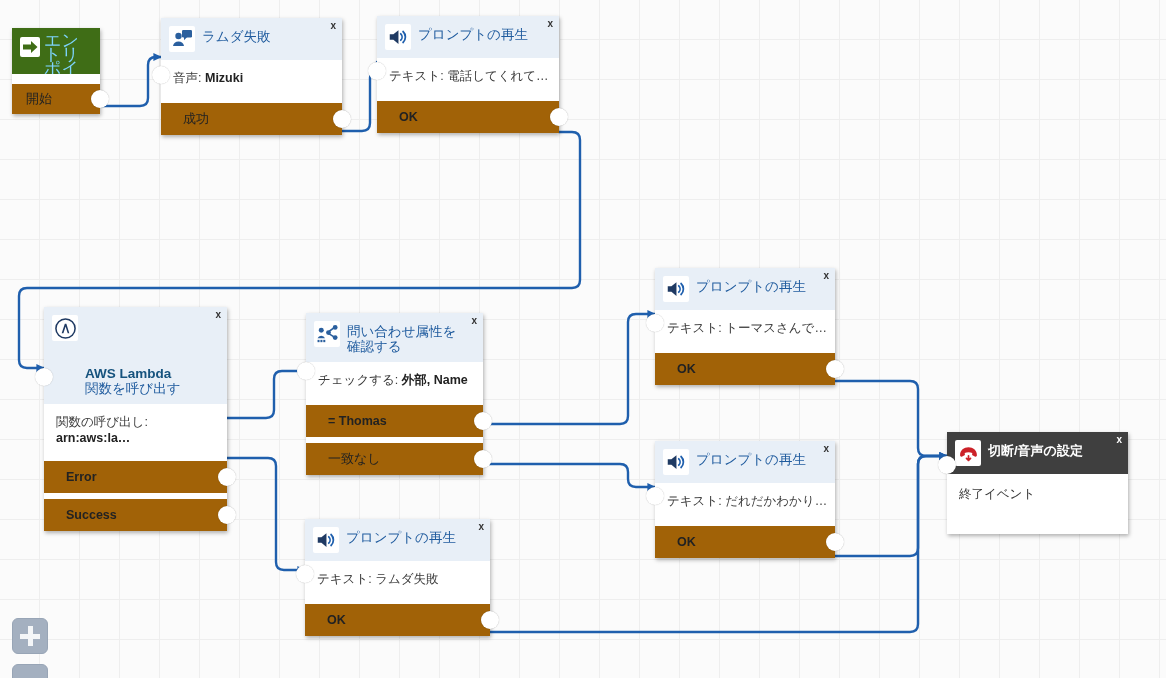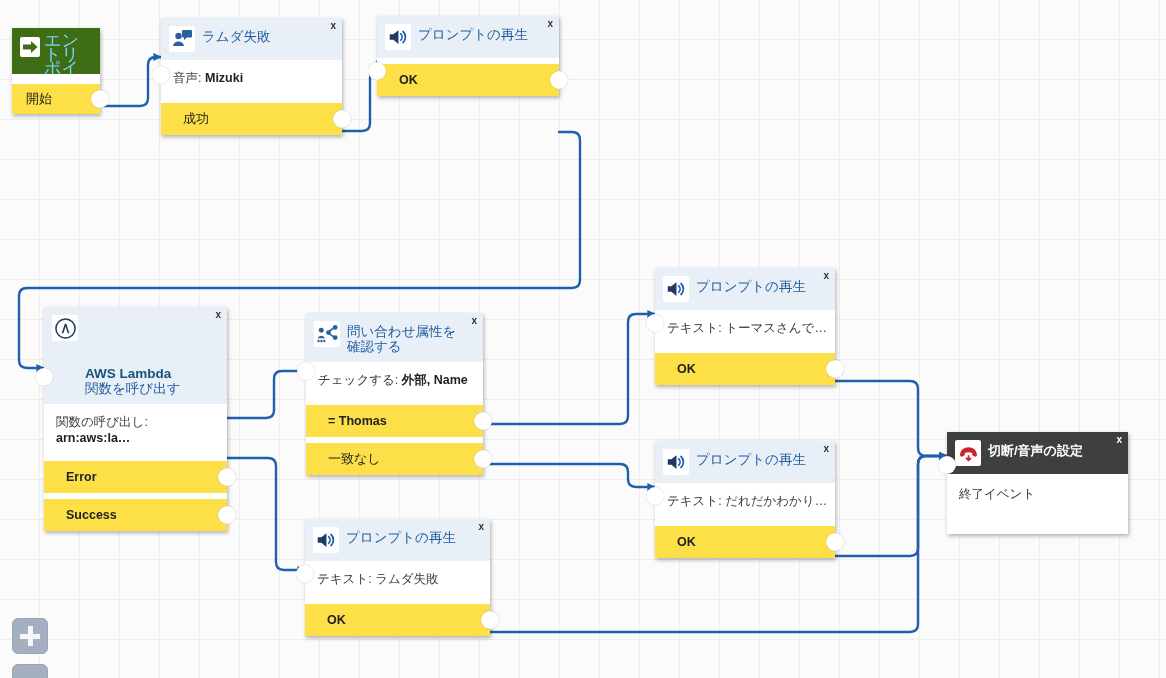--- a/index.html
+++ b/index.html
@@ -76,21 +76,21 @@
   .node-body {
     padding: 10px 4px 10px 12px;
     font-size: 12.5px;
     color: #3a3a3a;
     background: #ffffff;
     min-height: 26px;
   }
   .node-body b { font-weight: bold; color: #222; }
   .port-row {
     position: relative;
-    background: #fde047;
+    background: #a16207;
     height: 32px;
     display: flex;
     align-items: center;
     padding-left: 22px;
     font-size: 12.5px;
     color: #222;
     font-weight: bold;
     margin-top: 6px;
   }
   .port-row.ja { font-weight: normal; font-size: 13px; }
@@ -246,20 +246,24 @@
       <span class="hdr-icon">
         <svg width="22" height="22" viewBox="0 0 24 24">
           <path d="M3 9 H7 L12.5 4.5 V19.5 L7 15 H3 Z" fill="#1f3a63"></path>
           <path d="M15 8.5 a5 5 0 0 1 0 7" stroke="#1f5fad" stroke-width="1.9" fill="none" stroke-linecap="round"></path>
           <path d="M17.5 6 a8.3 8.3 0 0 1 0 12" stroke="#1f5fad" stroke-width="1.9" fill="none" stroke-linecap="round"></path>
         </svg>
       </span>
       <span class="hdr-title">プロンプトの再生</span>
       <span class="node-close">x</span>
     </div>
+    <div class="node-body">
+      <span>テキスト:</span>
+      <span>電話してくれて…</span>
+    </div>
     <div class="port-row">
       <span>OK</span>
       <span class="port-dot"></span>
     </div>
   </div>
 
   <div class="node" id="lambda-node">
     <span class="in-dot" style="top:61px"></span>
     <div class="node-header">
       <span class="hdr-icon">

